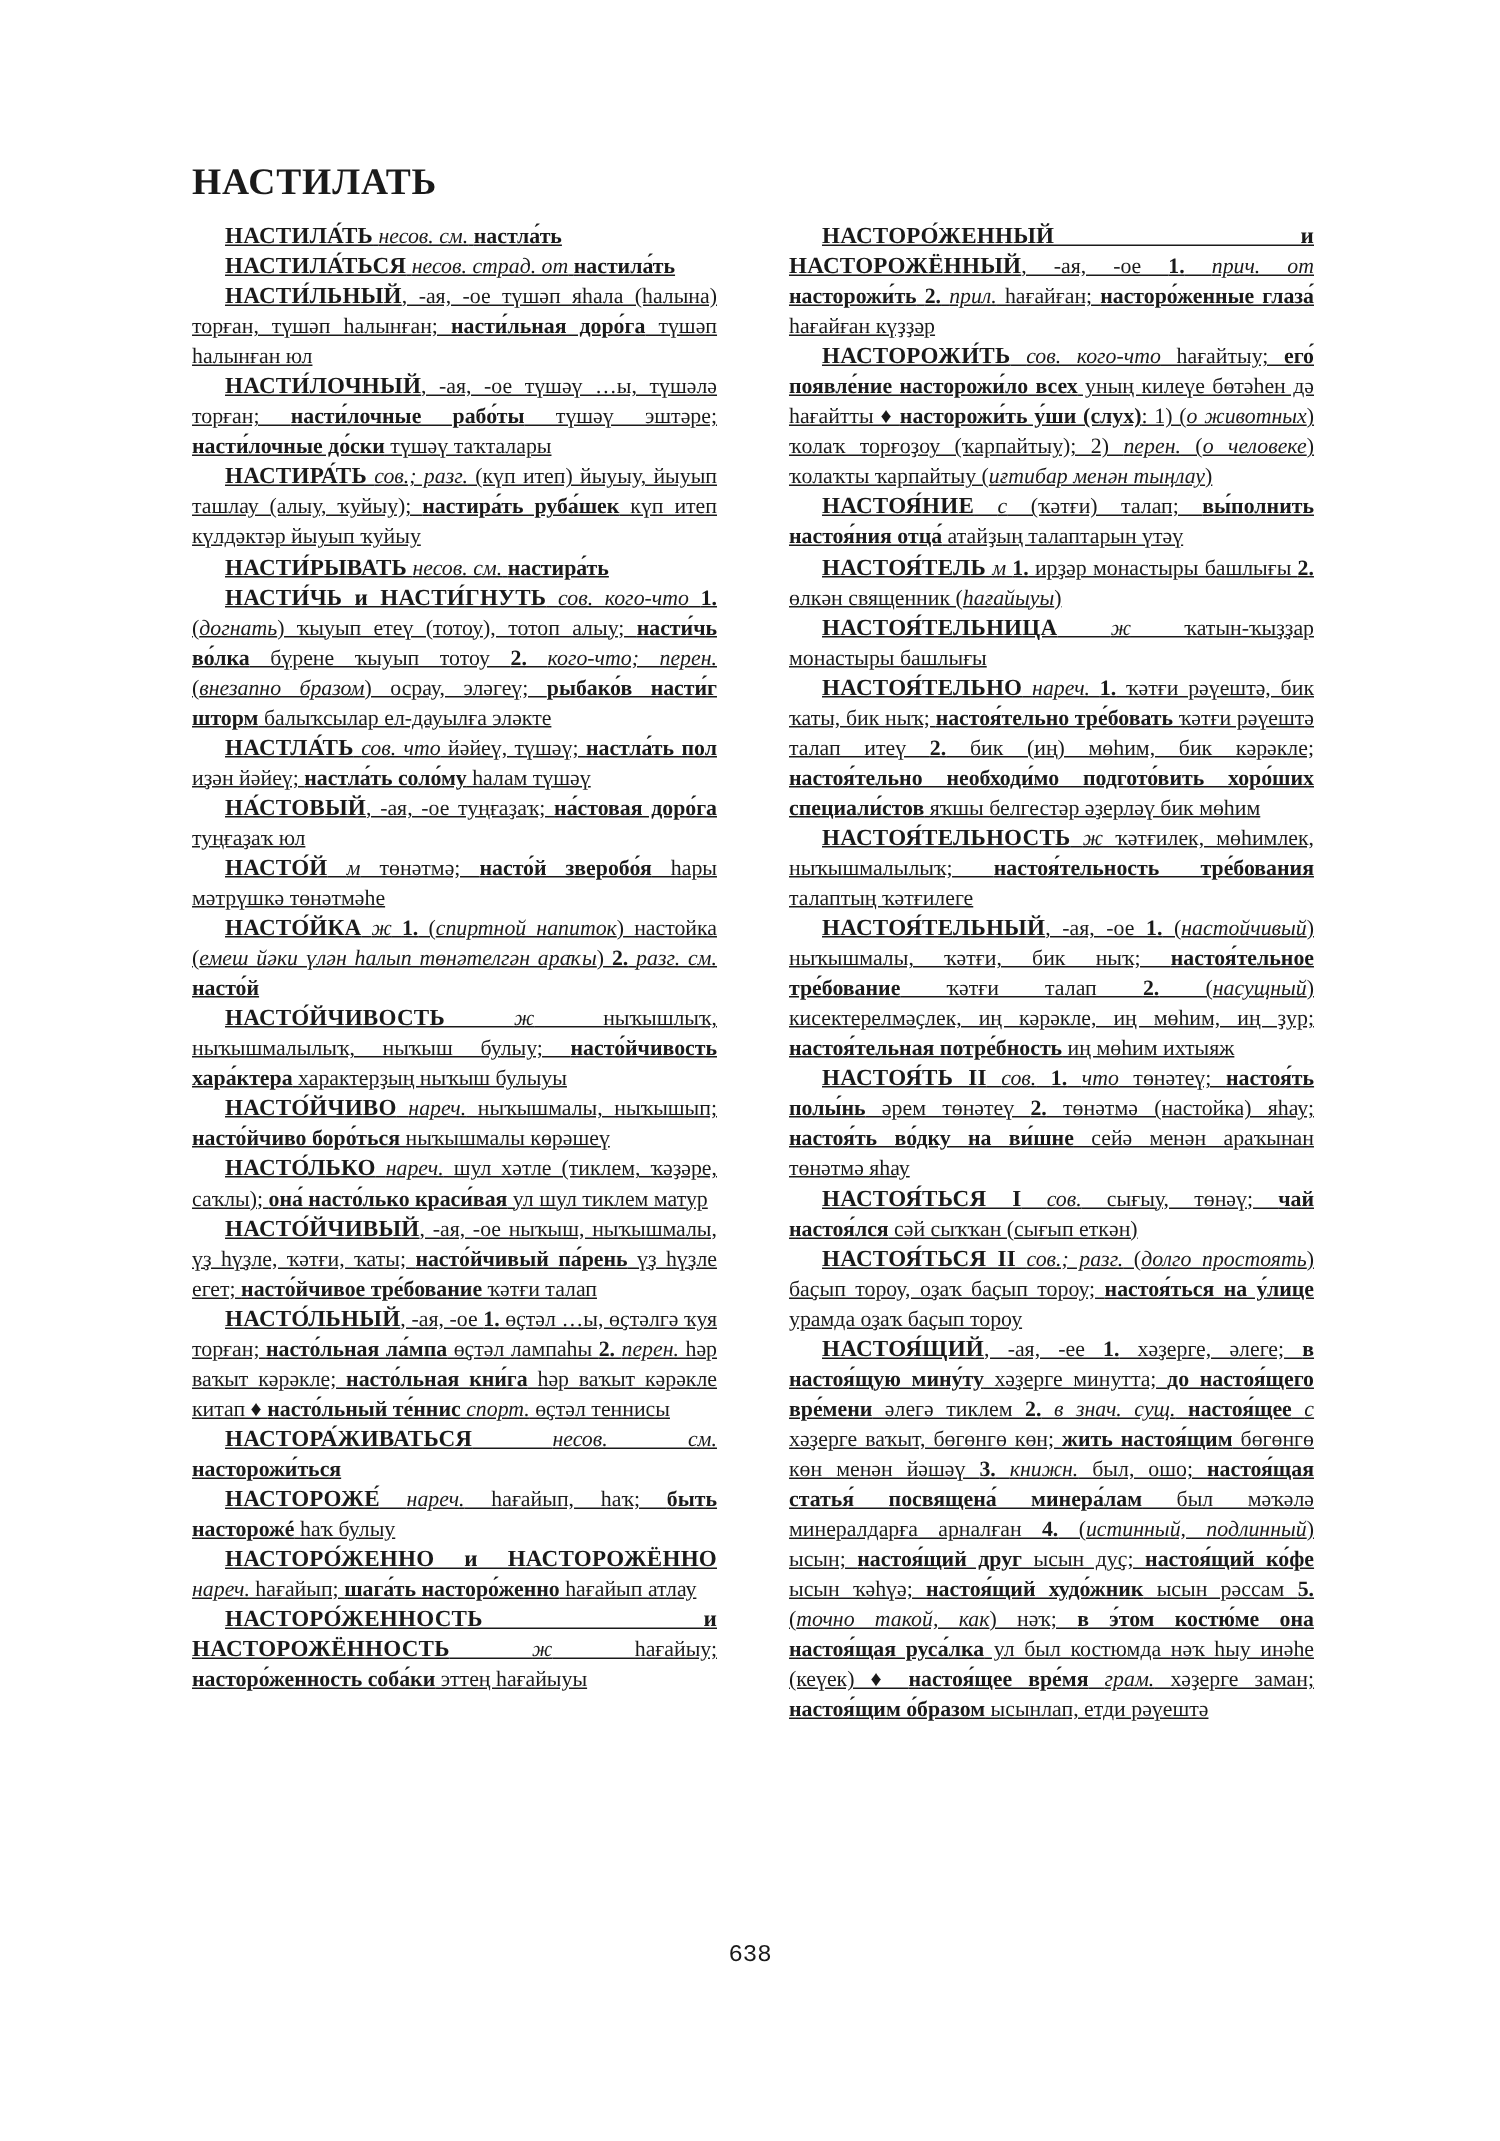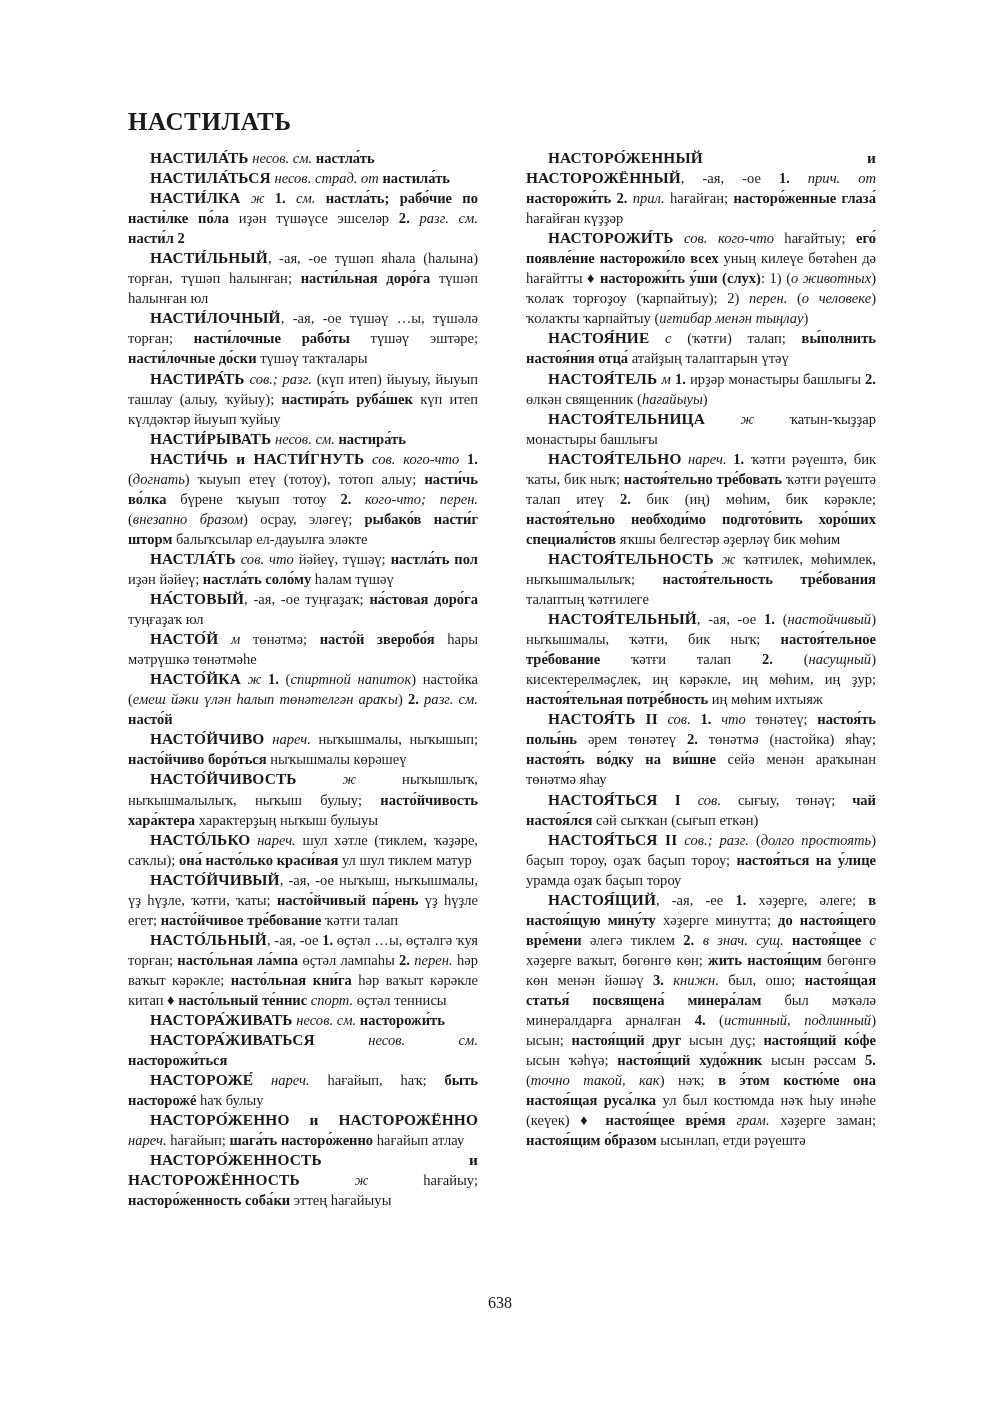--- a/index.html
+++ b/index.html
@@ -49,64 +49,63 @@
     text-justify: inter-word;
     -webkit-hyphens: none;
     hyphens: none;
     word-spacing: 0px;
   }
   .entry {
     margin: 0;
     padding: 0;
     text-indent: 22px;
     text-align: justify;
+    text-decoration: underline;
   }
   .hw {
     font-weight: bold;
     letter-spacing: 0.15px;
     font-size: 15.4px;
   }
   .folio {
     position: absolute;
     left: 0;
     top: 1278px;
     width: 1000px;
     text-align: center;
     font-size: 16px;
-    font-family: Liberation Serif, serif;
+    font-family: Liberation Mono, monospace;
   }
 </style>
 </head>
 <body>
 
 <div class="page">
 
   <div class="running-head">НАСТИЛАТЬ</div>
 
   <div class="columns">
 
     <div class="col" id="col-left">
         <p class="entry"><span class="hw">НАСТИЛА́ТЬ</span> <i>несов. см.</i> <b>настла́ть</b></p>
         <p class="entry"><span class="hw">НАСТИЛА́ТЬСЯ</span> <i>несов. страд. от</i> <b>настила́ть</b></p>
-        <p class="entry"><span class="hw">НАСТИ́ЛКА</span> <i>ж</i> <b>1.</b> <i>см.</i> <b>настла́ть; рабо́чие по насти́лке по́ла</b> иҙән түшәүсе эшселәр <b>2.</b> <i>разг. см.</i> <b>насти́л 2</b></p>
         <p class="entry"><span class="hw">НАСТИ́ЛЬНЫЙ</span>, -ая, -ое түшәп яһала (һалына) торған, түшәп һалынған; <b>насти́льная доро́га</b> түшәп һалынған юл</p>
         <p class="entry"><span class="hw">НАСТИ́ЛОЧНЫЙ</span>, -ая, -ое түшәү …ы, түшәлә торған; <b>насти́лочные рабо́ты</b> түшәү эштәре; <b>насти́лочные до́ски</b> түшәү таҡталары</p>
         <p class="entry"><span class="hw">НАСТИРА́ТЬ</span> <i>сов.; разг.</i> (күп итеп) йыуыу, йыуып ташлау (алыу, ҡуйыу); <b>настира́ть руба́шек</b> күп итеп күлдәктәр йыуып ҡуйыу</p>
         <p class="entry"><span class="hw">НАСТИ́РЫВАТЬ</span> <i>несов. см.</i> <b>настира́ть</b></p>
         <p class="entry"><span class="hw">НАСТИ́ЧЬ и НАСТИ́ГНУТЬ</span> <i>сов. кого-что</i> <b>1.</b> (<i>догнать</i>) ҡыуып етеү (тотоу), тотоп алыу; <b>насти́чь во́лка</b> бүрене ҡыуып тотоу <b>2.</b> <i>кого-что; перен.</i> (<i>внезапно бразом</i>) осрау, эләгеү; <b>рыбако́в насти́г шторм</b> балыҡсылар ел-дауылға эләкте</p>
         <p class="entry"><span class="hw">НАСТЛА́ТЬ</span> <i>сов. что</i> йәйеү, түшәү; <b>настла́ть пол</b> иҙән йәйеү; <b>настла́ть соло́му</b> һалам түшәү</p>
         <p class="entry"><span class="hw">НА́СТОВЫЙ</span>, -ая, -ое туңғаҙаҡ; <b>на́стовая доро́га</b> туңғаҙаҡ юл</p>
         <p class="entry"><span class="hw">НАСТО́Й</span> <i>м</i> төнәтмә; <b>насто́й зверобо́я</b> һары мәтрүшкә төнәтмәһе</p>
         <p class="entry"><span class="hw">НАСТО́ЙКА</span> <i>ж</i> <b>1.</b> (<i>спиртной напиток</i>) настойка (<i>емеш йәки үлән һалып төнәтелгән араҡы</i>) <b>2.</b> <i>разг. см.</i> <b>насто́й</b></p>
+        <p class="entry"><span class="hw">НАСТО́ЙЧИВОСТЬ</span> <i>ж</i> ныҡышлыҡ, ныҡышмалылыҡ, ныҡыш булыу; <b>насто́йчивость хара́ктера</b> характерҙың ныҡыш булыуы</p>
         <p class="entry"><span class="hw">НАСТО́ЙЧИВО</span> <i>нареч.</i> ныҡышмалы, ныҡышып; <b>насто́йчиво боро́ться</b> ныҡышмалы көрәшеү</p>
-        <p class="entry"><span class="hw">НАСТО́ЙЧИВОСТЬ</span> <i>ж</i> ныҡышлыҡ, ныҡышмалылыҡ, ныҡыш булыу; <b>насто́йчивость хара́ктера</b> характерҙың ныҡыш булыуы</p>
         <p class="entry"><span class="hw">НАСТО́ЛЬКО</span> <i>нареч.</i> шул хәтле (тиклем, ҡәҙәре, саҡлы); <b>она́ насто́лько краси́вая</b> ул шул тиклем матур</p>
         <p class="entry"><span class="hw">НАСТО́ЙЧИВЫЙ</span>, -ая, -ое ныҡыш, ныҡышмалы, үҙ һүҙле, ҡәтғи, ҡаты; <b>насто́йчивый па́рень</b> үҙ һүҙле егет; <b>насто́йчивое тре́бование</b> ҡәтғи талап</p>
         <p class="entry"><span class="hw">НАСТО́ЛЬНЫЙ</span>, -ая, -ое <b>1.</b> өҫтәл …ы, өҫтәлгә ҡуя торған; <b>насто́льная ла́мпа</b> өҫтәл лампаһы <b>2.</b> <i>перен.</i> һәр ваҡыт кәрәкле; <b>насто́льная кни́га</b> һәр ваҡыт кәрәкле китап ♦ <b>насто́льный те́ннис</b> <i>спорт.</i> өҫтәл теннисы</p>
-        <p class="entry"><span class="hw">НАСТОРА́ЖИВАТЬ</span> <i>несов. см.</i> <b>насторожи́ть</b></p>
         <p class="entry"><span class="hw">НАСТОРА́ЖИВАТЬСЯ</span> <i>несов. см.</i> <b>насторожи́ться</b></p>
         <p class="entry"><span class="hw">НАСТОРОЖЕ́</span> <i>нареч.</i> һағайып, һаҡ; <b>быть насторожé</b> һаҡ булыу</p>
         <p class="entry"><span class="hw">НАСТОРО́ЖЕННО и НАСТОРОЖЁННО</span> <i>нареч.</i> һағайып; <b>шага́ть насторо́женно</b> һағайып атлау</p>
         <p class="entry"><span class="hw">НАСТОРО́ЖЕННОСТЬ и НАСТОРОЖЁННОСТЬ</span> <i>ж</i> һағайыу; <b>насторо́женность соба́ки</b> эттең һағайыуы</p>
       </div>
 
     <div class="col" id="col-right">
         <p class="entry"><span class="hw">НАСТОРО́ЖЕННЫЙ и НАСТОРОЖЁННЫЙ</span>, -ая, -ое <b>1.</b> <i>прич. от</i> <b>насторожи́ть</b> <b>2.</b> <i>прил.</i> һағайған; <b>насторо́женные глаза́</b> һағайған күҙҙәр</p>
         <p class="entry"><span class="hw">НАСТОРОЖИ́ТЬ</span> <i>сов. кого-что</i> һағайтыу; <b>его́ появле́ние насторожи́ло всех</b> уның килеүе бөтәһен дә һағайтты ♦ <b>насторожи́ть у́ши (слух)</b>: 1) (<i>о животных</i>) ҡолаҡ торғоҙоу (ҡарпайтыу); 2) <i>перен.</i> (<i>о человеке</i>) ҡолаҡты ҡарпайтыу (<i>иғтибар менән тыңлау</i>)</p>
         <p class="entry"><span class="hw">НАСТОЯ́НИЕ</span> <i>с</i> (ҡәтғи) талап; <b>вы́полнить настоя́ния отца́</b> атайҙың талаптарын үтәү</p>

